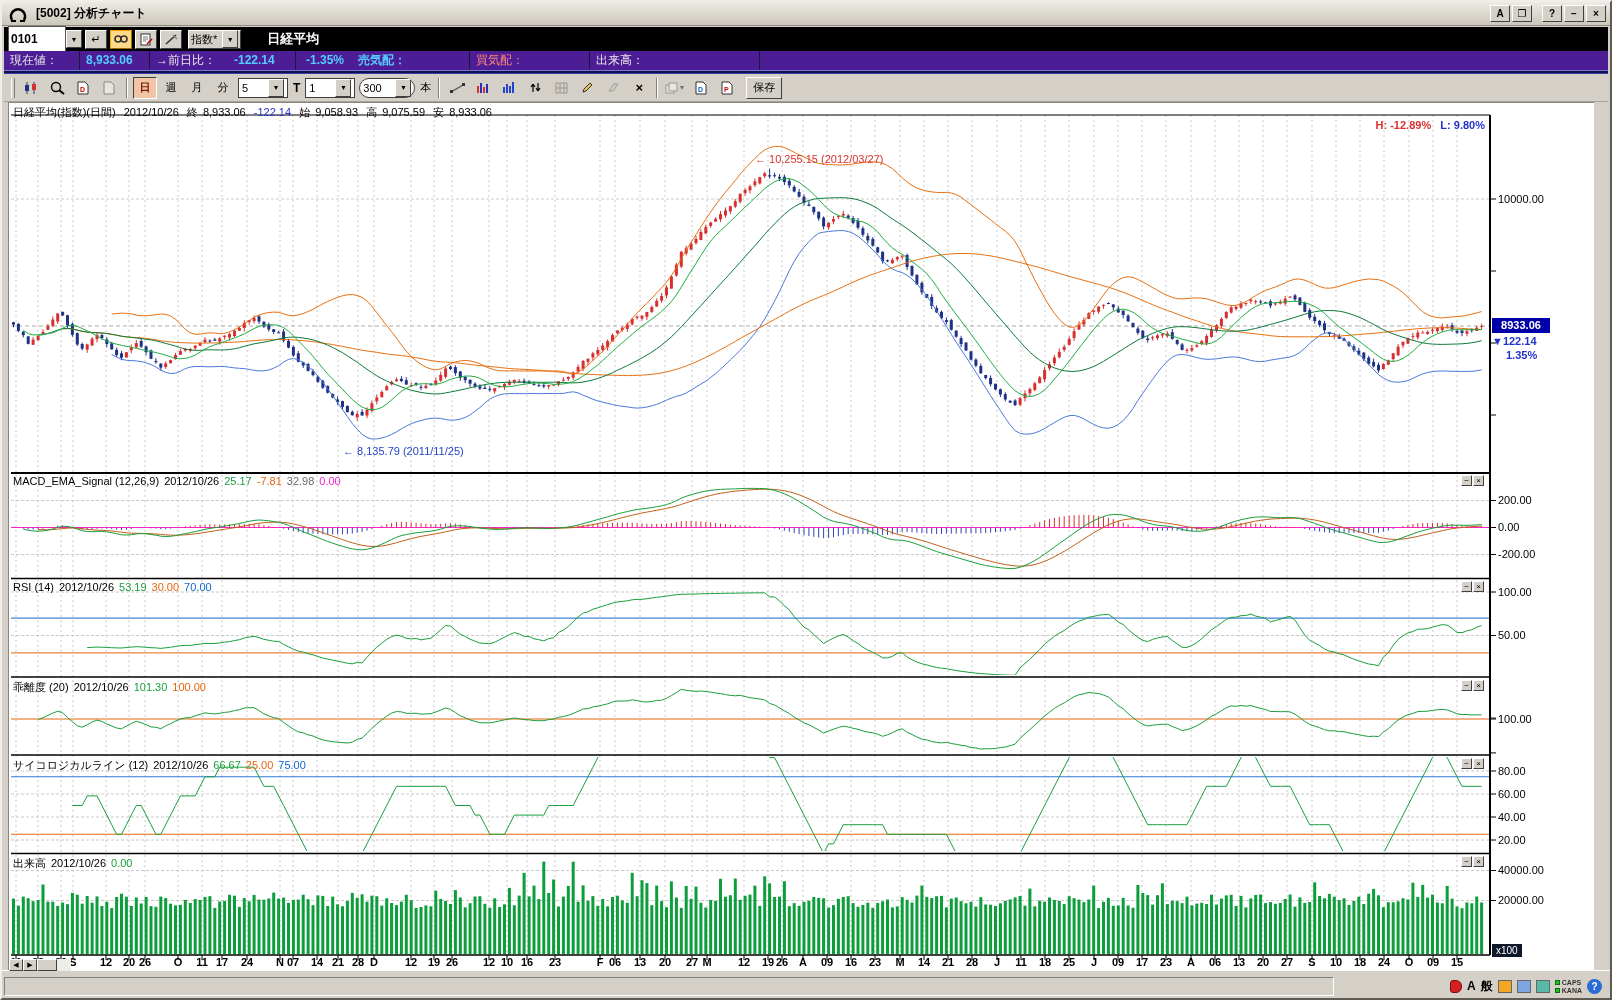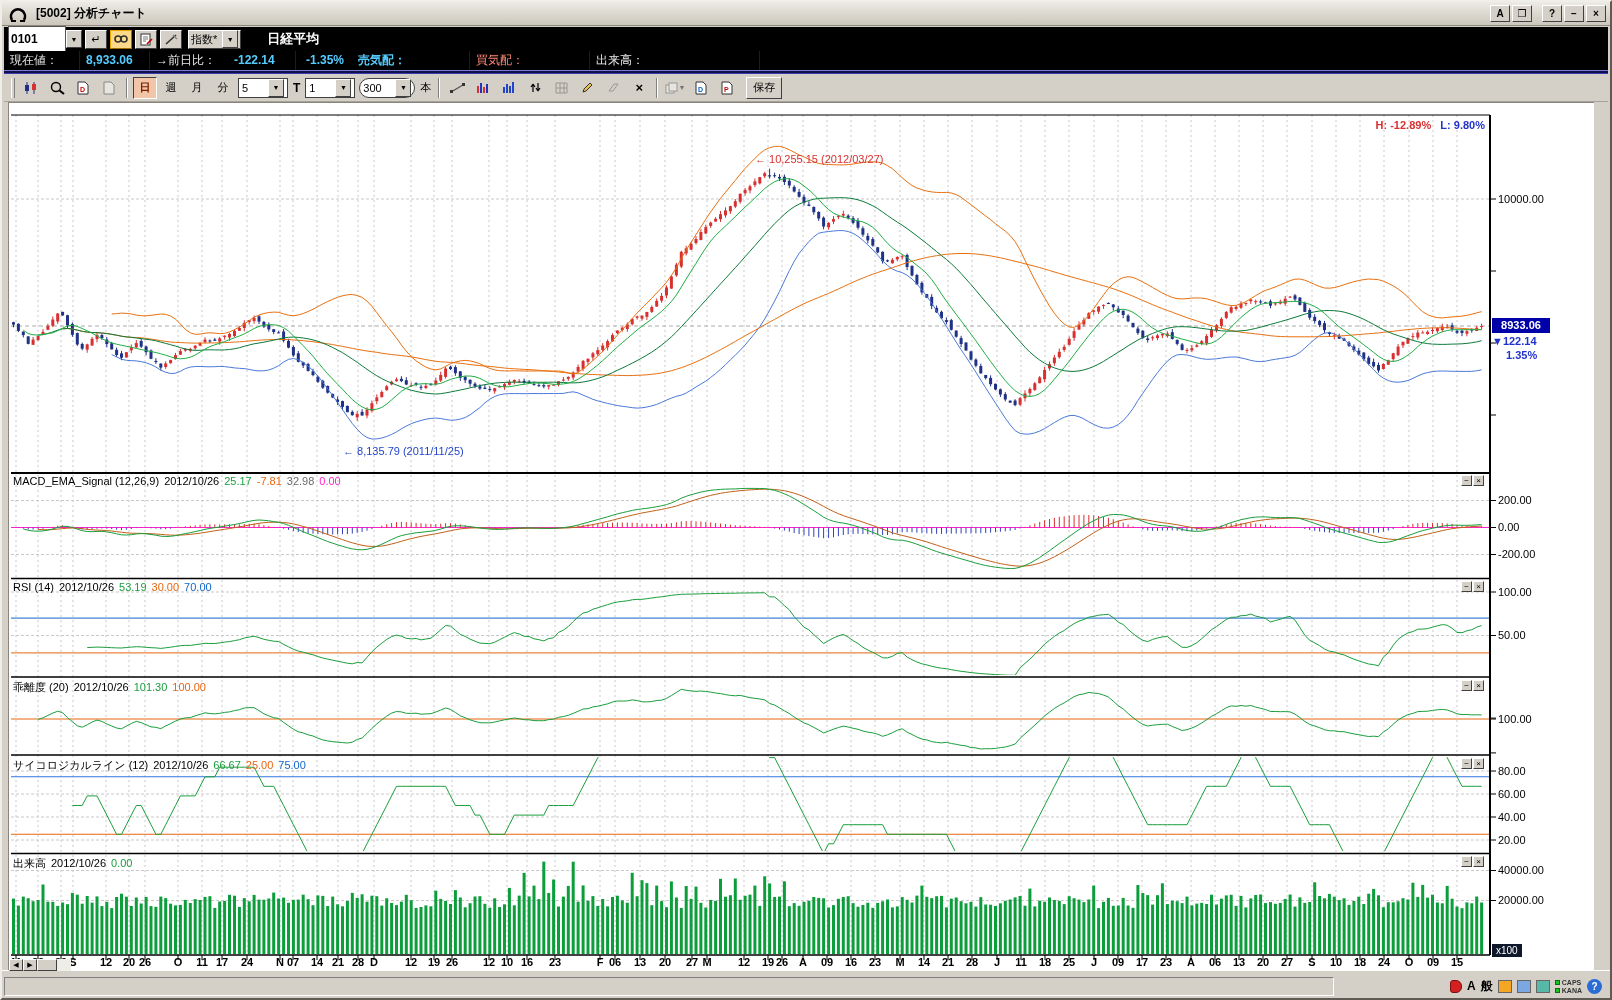--- a/index.html
+++ b/index.html
@@ -18,21 +18,21 @@
   .wbtn.gap{margin-left:8px;}
   
   .symbolbar{position:absolute;left:2px;top:25px;width:1604px;height:24px;background:#000;display:flex;align-items:center;padding:2px 4px;}
   .sym-input{width:58px;height:18px;background:#fff;border:1px solid #555;font-size:12px;font-weight:bold;padding:12px 2px;font-family:"Liberation Sans",sans-serif;}
   .dd-arrow{width:16px;height:18px;background:#d4d0c8;border:1px solid;border-color:#fff #404040 #404040 #fff;font-size:7px;display:flex;align-items:center;justify-content:center;}
   .sbtn{width:22px;height:19px;margin-left:3px;background:#d4d0c8;border:1px solid;border-color:#fff #404040 #404040 #fff;display:flex;align-items:center;justify-content:center;font-size:11px;}
   .sbtn.hl{background:#ffd98a;border-color:#f0a500 #a06c00 #a06c00 #f0a500;}
   .type-dd{height:19px;margin-left:6px;background:#d4d0c8;border:1px solid;border-color:#fff #404040 #404040 #fff;display:flex;align-items:center;font-size:11px;padding:0 2px;}
   .sym-name{color:#fff;font-size:13px;font-weight:bold;margin-left:26px;}
   
-  .quotebar{position:absolute;left:2px;top:49px;width:1604px;height:19px;background:#000000;font-size:12px;}
+  .quotebar{position:absolute;left:2px;top:49px;width:1604px;height:19px;background:#4c1d95;font-size:12px;}
   .qcell{position:absolute;top:0;height:19px;line-height:18px;border-right:1px solid #191936;padding-left:6px;white-space:nowrap;}
   .qlab{color:#e8e8e8;}
   .qcyan{color:#55ccff;font-weight:bold;}
   .qred{color:#ff8877;}
   .bluesep{position:absolute;left:2px;top:68px;width:1604px;height:4px;background:#10104a;border-top:1px solid #7c7cd8;border-bottom:1px solid #3a3ab0;}
   
   .toolbar{position:absolute;left:2px;top:72px;width:1604px;height:28px;background:#d4d0c8;display:flex;align-items:center;padding-left:4px;border-bottom:1px solid #a8a39a;}
   .grip{width:4px;height:20px;border-left:1px solid #fff;border-right:1px solid #808080;margin:0 3px;}
   .tbtn{min-width:24px;height:22px;margin:0 1px;background:#d4d0c8;border:1px solid #d4d0c8;display:flex;align-items:center;justify-content:center;font-size:11px;}
   .tbtn.sel{background:#f2c4a8;border-color:#404040 #fff #fff #404040;color:#7a2000;font-weight:bold;}
@@ -1648,20 +1648,33 @@
         <line x1="1278" y1="852" x2="1278" y2="857" stroke="#000" stroke-width="1"></line>
         <line x1="1303" y1="852" x2="1303" y2="857" stroke="#000" stroke-width="1"></line>
         <line x1="1327" y1="852" x2="1327" y2="857" stroke="#000" stroke-width="1"></line>
         <line x1="1351" y1="852" x2="1351" y2="857" stroke="#000" stroke-width="1"></line>
         <line x1="1375" y1="852" x2="1375" y2="857" stroke="#000" stroke-width="1"></line>
         <line x1="1400" y1="852" x2="1400" y2="857" stroke="#000" stroke-width="1"></line>
         <line x1="1424" y1="852" x2="1424" y2="857" stroke="#000" stroke-width="1"></line>
         <line x1="1448" y1="852" x2="1448" y2="857" stroke="#000" stroke-width="1"></line>
       </svg>
 
+    <div class="phdr" style="top:2px;">
+      <span>日経平均(指数)(日間)</span>
+      <span>2012/10/26</span>
+      <span style="margin-right:2px;">終</span>
+      <span>8,933.06</span>
+      <span style="color:#2233cc;">-122.14</span>
+      <span style="margin-right:2px;">始</span>
+      <span>9,058.93</span>
+      <span style="margin-right:2px;">高</span>
+      <span>9,075.59</span>
+      <span style="margin-right:2px;">安</span>
+      <span>8,933.06</span>
+    </div>
 
     <div class="hl-txt">
       <span style="color:#d83030;margin-top:30px;">H: -12.89%</span>&nbsp;&nbsp;
       <span style="color:#2233cc;">L: 9.80%</span>
     </div>
 
     <div class="anno" style="left:746px;top:50px;color:#d83030;">← 10,255.15 (2012/03/27)</div>
     <div class="anno" style="left:334px;top:342px;color:#2244cc;">← 8,135.79 (2011/11/25)</div>
 
     <div class="pricebadge">8933.06</div>

